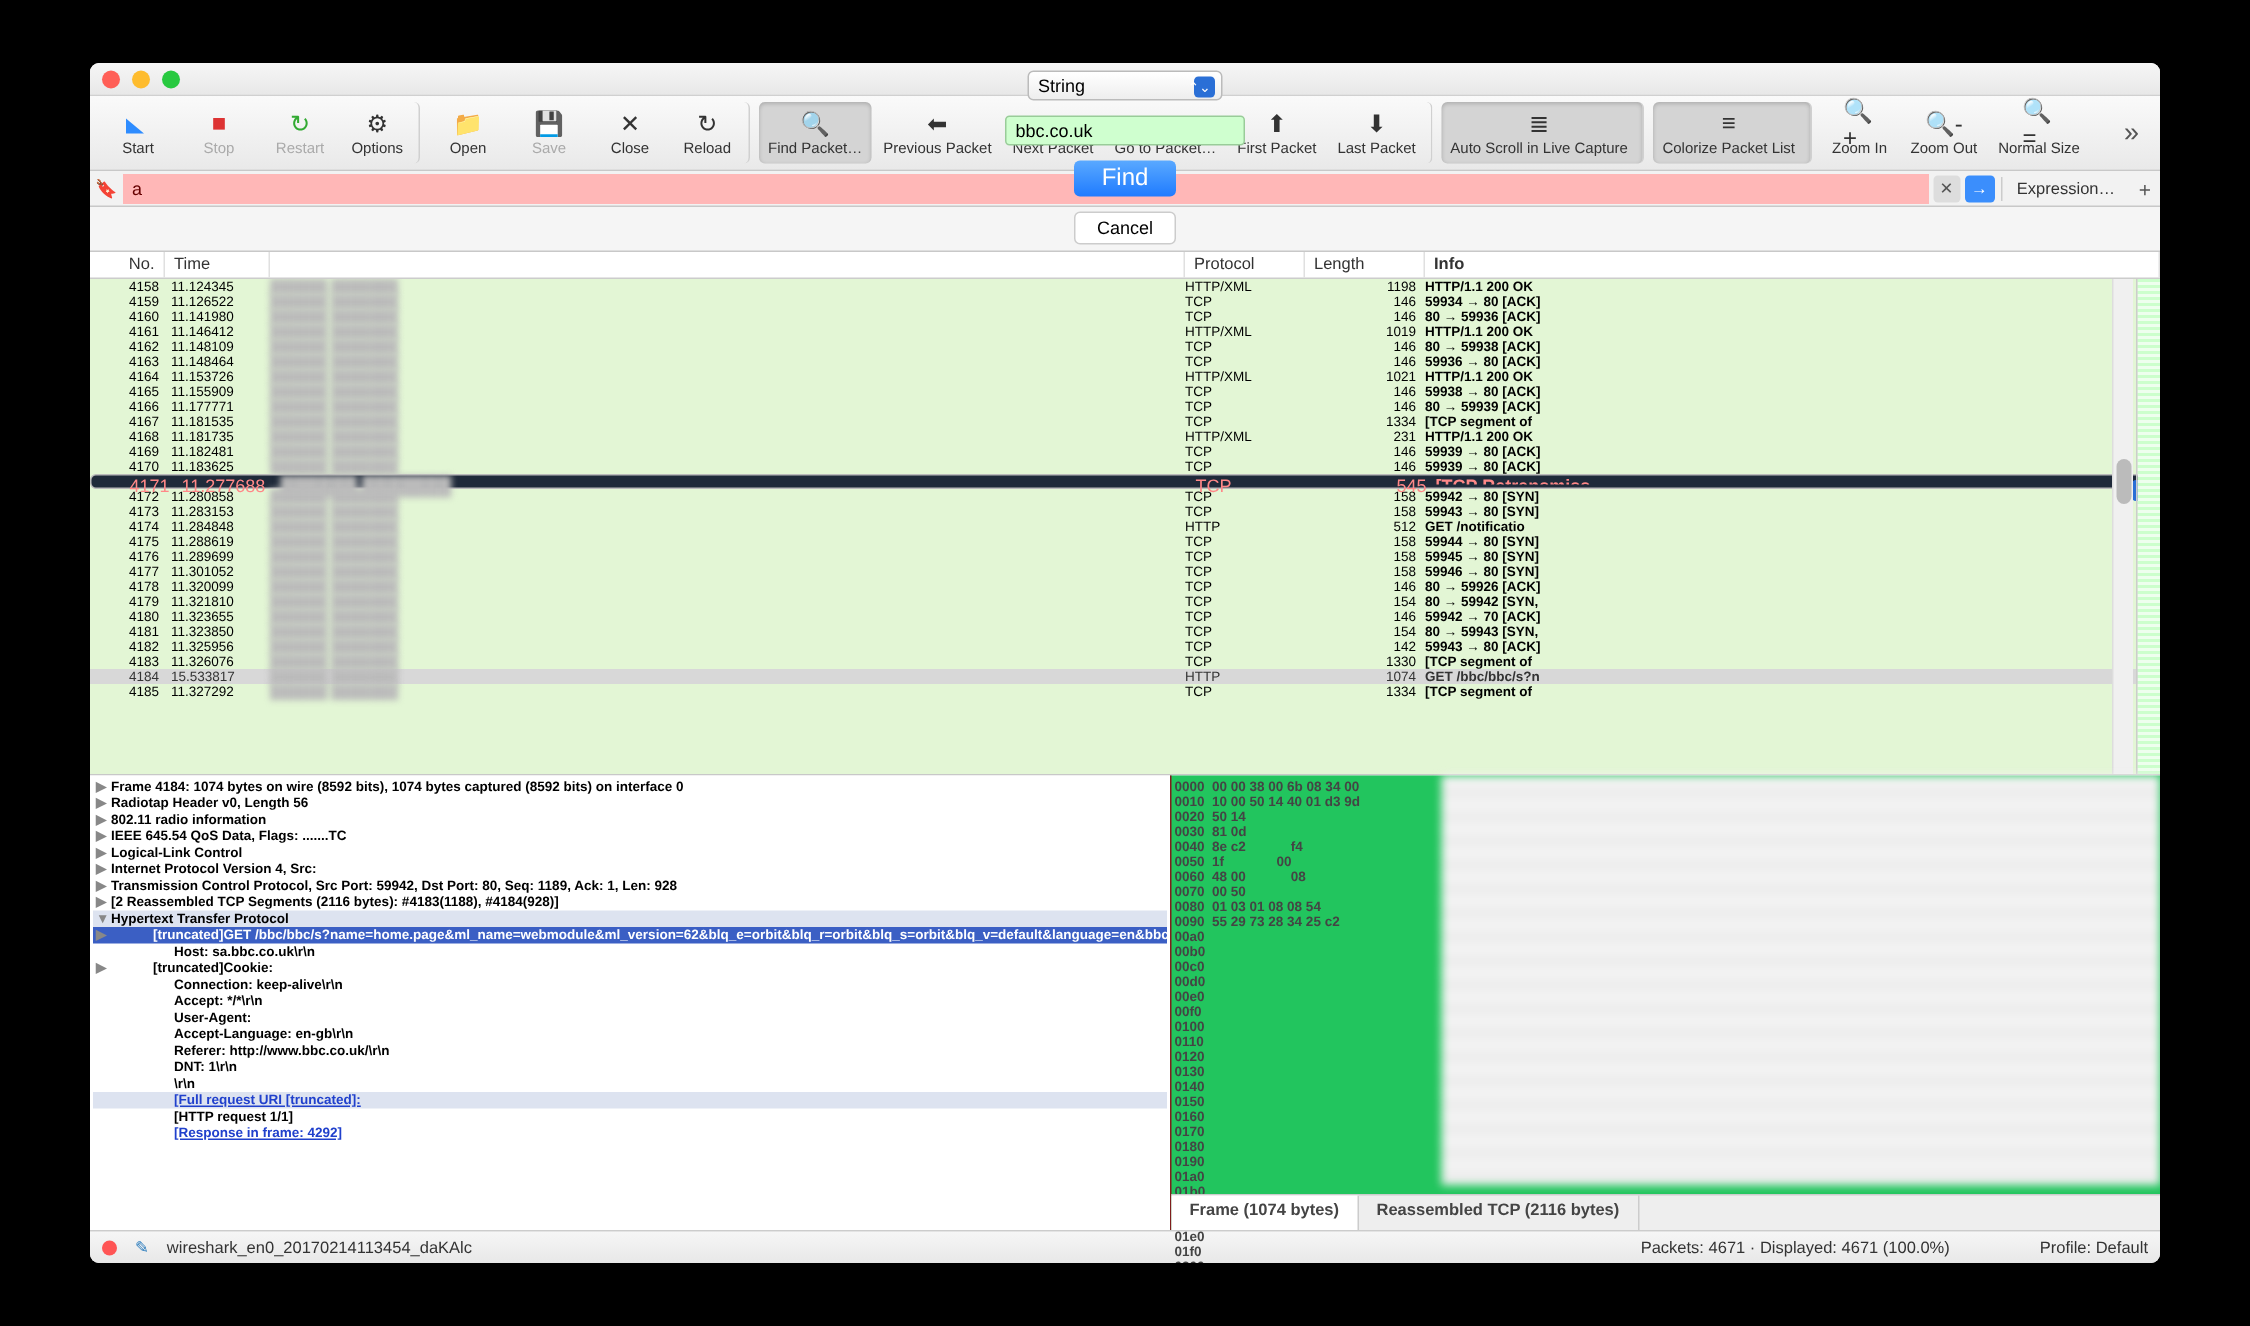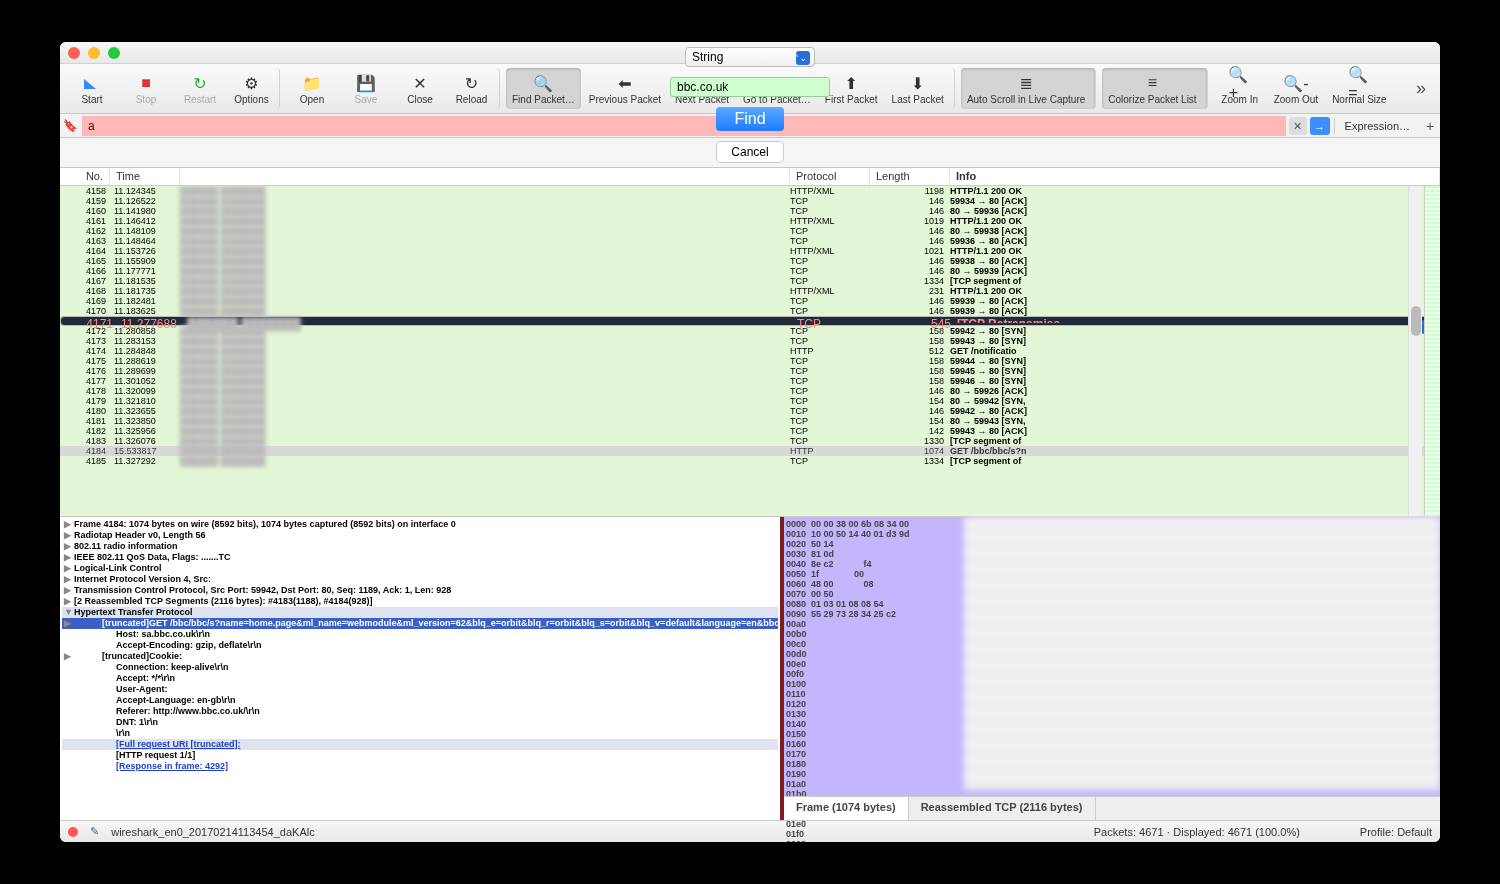--- a/index.html
+++ b/index.html
@@ -53,21 +53,21 @@
 .scrollv { position:absolute; right:18px; top:0; bottom:0; width:14px; background:#f0f0f0; border-left:1px solid #ddd;}
 .scrollv .thumb { position:absolute; top:120px; width:10px; left:2px; height:30px; background:#bbb; border-radius:5px; }
 
 .lower { flex:1; display:flex; border-top:1px solid #c8c8c8; min-height:0;font-weight:bold; }
 .tree { width:720px; background:#fff; font-family:Menlo,monospace; font-size:9px; overflow:hidden; padding:2px; }
 .tree .ln { white-space:nowrap; padding:0 2px; height:11px; line-height:11px; }
 .tree .exp { color:#888; display:inline-block; width:10px; }
 .tree .hlb { background:#dde3f0; }
 .tree .hls { background:#3b5fc4; color:#fff; }
 .tree .lnk { color:#2040cc; text-decoration:underline; }
-.hex { flex:1; background:#c4b5fd; font-family:Menlo,monospace; font-size:9px; padding:2px; position:relative; border-left:4px solid #7f1d1d; color:#444;}
+.hex { flex:1; background:#22c55e; font-family:Menlo,monospace; font-size:9px; padding:2px; position:relative; border-left:1px solid #7f1d1d; color:#444;}
 .hex .hline { white-space:pre; height:10px; }
 .hex .blur { filter:blur(3px); color:#999; position:absolute; left:180px; top:0; right:0; bottom:30px; background:repeating-linear-gradient(#f3f3f3 0 8px,#ededed 8px 16px); }
 .hextabs { position:absolute; bottom:0; left:0; right:0; height:24px; display:flex; background:#eee; border-top:1px solid #ccc; font-family:-apple-system; }
 .hextabs div { padding:4px 12px; font-size:11px; border-right:1px solid #ccc; }
 .hextabs .act { background:#fff; }
 
 .status { height:22px; background:linear-gradient(#f6f6f6,#e8e8e8); border-top:1px solid #ccc; display:flex; align-items:center; font-size:11px; color:#333; padding:0 8px; gap:12px; }
 .status .dot{width:10px;height:10px;border-radius:50%;background:#f55;}
 .status .right{margin-left:auto;}
 </style>
@@ -373,21 +373,21 @@
         <div class="c-pr">TCP</div>
         <div class="c-ln">154</div>
         <div class="c-inf">80 → 59942 [SYN,</div>
       </div>
       <div class="row">
         <div class="c-no">4180</div>
         <div class="c-tm">11.323655</div>
         <div class="c-sd">██████ ███████</div>
         <div class="c-pr">TCP</div>
         <div class="c-ln">146</div>
-        <div class="c-inf">59942 → 80 [ACK]</div>
+        <div class="c-inf">59942 → 70 [ACK]</div>
       </div>
       <div class="row">
         <div class="c-no">4181</div>
         <div class="c-tm">11.323850</div>
         <div class="c-sd">██████ ███████</div>
         <div class="c-pr">TCP</div>
         <div class="c-ln">154</div>
         <div class="c-inf">80 → 59943 [SYN,</div>
       </div>
       <div class="row">
@@ -426,29 +426,28 @@
     <div class="scrollv">
         <div class="thumb"></div>
       </div>
   </div>
 
   <div class="lower">
     <div class="tree" id="tree">
         <div class="ln "><span class="exp">▶</span><span style="padding-left:0px">Frame 4184: 1074 bytes on wire (8592 bits), 1074 bytes captured (8592 bits) on interface 0</span></div>
         <div class="ln "><span class="exp">▶</span><span style="padding-left:0px">Radiotap Header v0, Length 56</span></div>
         <div class="ln "><span class="exp">▶</span><span style="padding-left:0px">802.11 radio information</span></div>
-        <div class="ln "><span class="exp">▶</span><span style="padding-left:0px">IEEE 802.11 QoS Data, Flags: .......TC</span></div>
+        <div class="ln "><span class="exp">▶</span><span style="padding-left:0px">IEEE 645.54 QoS Data, Flags: .......TC</span></div>
         <div class="ln "><span class="exp">▶</span><span style="padding-left:0px">Logical-Link Control</span></div>
         <div class="ln "><span class="exp">▶</span><span style="padding-left:0px">Internet Protocol Version 4, Src:</span></div>
         <div class="ln "><span class="exp">▶</span><span style="padding-left:0px">Transmission Control Protocol, Src Port: 59942, Dst Port: 80, Seq: 1189, Ack: 1, Len: 928</span></div>
         <div class="ln "><span class="exp">▶</span><span style="padding-left:0px">[2 Reassembled TCP Segments (2116 bytes): #4183(1188), #4184(928)]</span></div>
         <div class="ln hlb"><span class="exp">▼</span><span style="padding-left:0px">Hypertext Transfer Protocol</span></div>
         <div class="ln hls"><span class="exp">▶</span><span style="padding-left:28px">[truncated]GET /bbc/bbc/s?name=home.page&amp;ml_name=webmodule&amp;ml_version=62&amp;blq_e=orbit&amp;blq_r=orbit&amp;blq_s=orbit&amp;blq_v=default&amp;language=en&amp;bbc_mc=ad1ps1pf1&amp;app_typ</span></div>
         <div class="ln "><span class="exp"></span><span style="padding-left:42px">Host: sa.bbc.co.uk\r\n</span></div>
-        <div class="ln "><span class="exp"></span><span style="padding-left:42px">Accept-Encoding: gzip, deflate\r\n</span></div>
         <div class="ln "><span class="exp">▶</span><span style="padding-left:28px">[truncated]Cookie:</span></div>
         <div class="ln "><span class="exp"></span><span style="padding-left:42px">Connection: keep-alive\r\n</span></div>
         <div class="ln "><span class="exp"></span><span style="padding-left:42px">Accept: */*\r\n</span></div>
         <div class="ln "><span class="exp"></span><span style="padding-left:42px">User-Agent:</span></div>
         <div class="ln "><span class="exp"></span><span style="padding-left:42px">Accept-Language: en-gb\r\n</span></div>
         <div class="ln "><span class="exp"></span><span style="padding-left:42px">Referer: http://www.bbc.co.uk/\r\n</span></div>
         <div class="ln "><span class="exp"></span><span style="padding-left:42px">DNT: 1\r\n</span></div>
         <div class="ln "><span class="exp"></span><span style="padding-left:42px">\r\n</span></div>
         <div class="ln hlb lnk"><span class="exp"></span><span style="padding-left:42px">[Full request URI [truncated]:</span></div>
         <div class="ln "><span class="exp"></span><span style="padding-left:42px">[HTTP request 1/1]</span></div>

